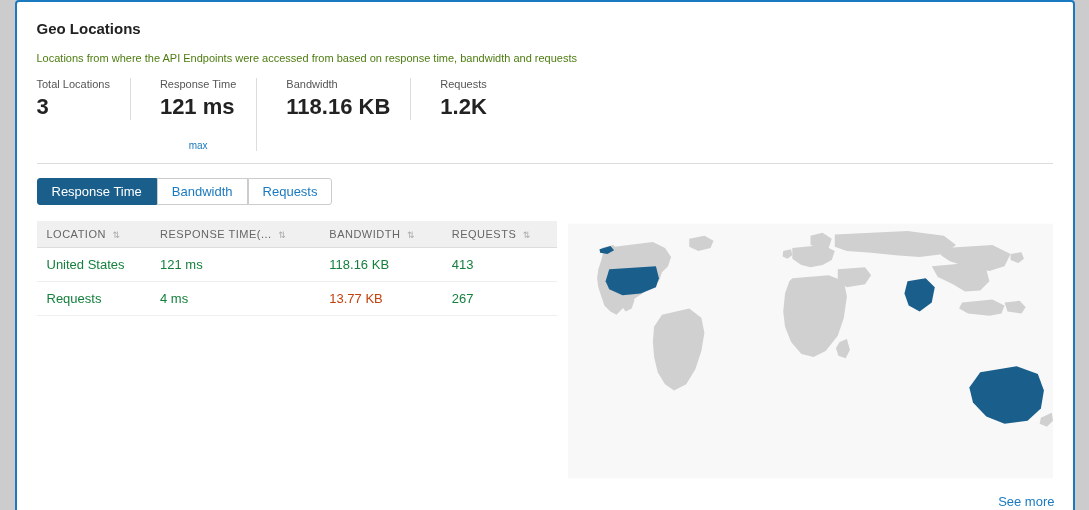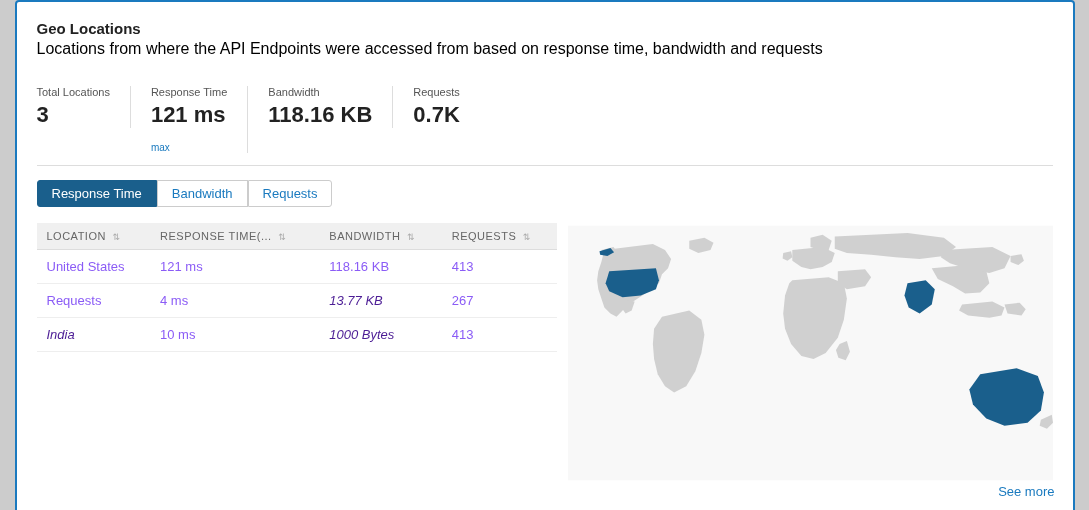--- a/index.html
+++ b/index.html
@@ -17,34 +17,34 @@
       border-radius: 4px;
       width: 1060px;
       min-height: 490px;
       position: relative;
       padding: 18px 20px 40px 20px;
     }
     .card-title {
       font-size: 15px;
       font-weight: bold;
       color: #222;
-      margin-bottom: 3px;
+      margin-bottom: 15px;
     }
     .card-subtitle {
-      font-size: 16px;
-      color: #000000;
-      margin-bottom: 28px;
+      font-size: 11px;
+      color: #4d7c0f;
+      margin-bottom: 14px;
     }
     .stats-row {
       display: flex;
       align-items: flex-start;
       border-bottom: 1px solid #ddd;
       padding-bottom: 12px;
       margin-bottom: 14px;
-      gap: 0;
+      gap: 9px;
     }
     .stat-block {
       padding: 0 20px 0 0;
       margin-right: 20px;
       border-right: 1px solid #ddd;
     }
     .stat-block:last-child {
       border-right: none;
     }
     .stat-label {
@@ -53,21 +53,22 @@
       margin-bottom: 4px;
     }
     .stat-value {
       font-size: 22px;
       font-weight: bold;
       color: #222;
     }
     .stat-sub {
       font-size: 10px;
       color: #1a7abf;
-      margin-top: 14px;
+      margin-top: 20px;
+      text-align: center;
     }
     .tabs-row {
       display: flex;
       gap: 0;
       margin-bottom: 16px;
     }
     .tab-btn {
       padding: 5px 14px;
       font-size: 13px;
       border: 1px solid #ccc;
@@ -113,39 +114,38 @@
     }
     th .sort-icon {
       display: inline-block;
       font-size: 9px;
       color: #aaa;
       margin-left: 3px;
     }
     td {
       padding: 9px 10px;
       border-bottom: 1px solid #eee;
-      color: #8b5cf6;
+      color: #15803d;
     }
     td.link {
-      color: #4c1d95;
+      color: #c2410c;
       cursor: pointer;
-      font-style: italic;
     }
     .map-area {
       flex: 1;
       position: relative;
       min-height: 260px;
     }
     .world-map-svg {
       width: 100%;
       height: 100%;
     }
     .see-more {
       position: absolute;
-      bottom: 24px;
+      bottom: 12px;
       right: 18px;
       font-size: 13px;
       color: #1a7abf;
       cursor: pointer;
       text-decoration: none;
     }
   </style>
 </head>
 <body>
 
@@ -165,21 +165,21 @@
     <div class="stat-value">121 ms</div>
     <div class="stat-sub">max</div>
   </div>
       <div class="stat-block">
     <div class="stat-label">Bandwidth</div>
     <div class="stat-value">118.16 KB</div>
 
   </div>
       <div class="stat-block">
     <div class="stat-label">Requests</div>
-    <div class="stat-value">0.7K</div>
+    <div class="stat-value">1.2K</div>
 
   </div>
     </div>
 
   <div class="tabs-row">
 
   <button class="tab-btn active">Response Time</button>
       <button class="tab-btn">Bandwidth</button>
       <button class="tab-btn">Requests</button>
     </div>
@@ -201,26 +201,20 @@
               <td>121 ms</td>
               <td>118.16 KB</td>
               <td>413</td>
             </tr>
             <tr>
               <td>Requests</td>
               <td>4 ms</td>
               <td class="link">13.77 KB</td>
               <td>267</td>
             </tr>
-            <tr>
-              <td class="link">India</td>
-              <td>10 ms</td>
-              <td class="link">1000 Bytes</td>
-              <td>413</td>
-            </tr>
           </tbody>
       </table>
     </div>
     <div class="map-area">
       
       <svg viewBox="0 0 800 420" class="world-map-svg" xmlns="http://www.w3.org/2000/svg">
 
         <rect width="800" height="420" fill="#f8f8f8"></rect>
 
         <path d="M 60,40 L 100,35 L 140,30 L 160,40 L 170,55 L 165,70 L 155,80 L 150,95 L 140,100 L 130,110 L 115,120 L 100,130 L 90,140 L 80,150 L 70,145 L 60,135 L 55,120 L 50,105 L 48,90 L 50,75 L 55,60 Z" fill="#d0d0d0"></path>

